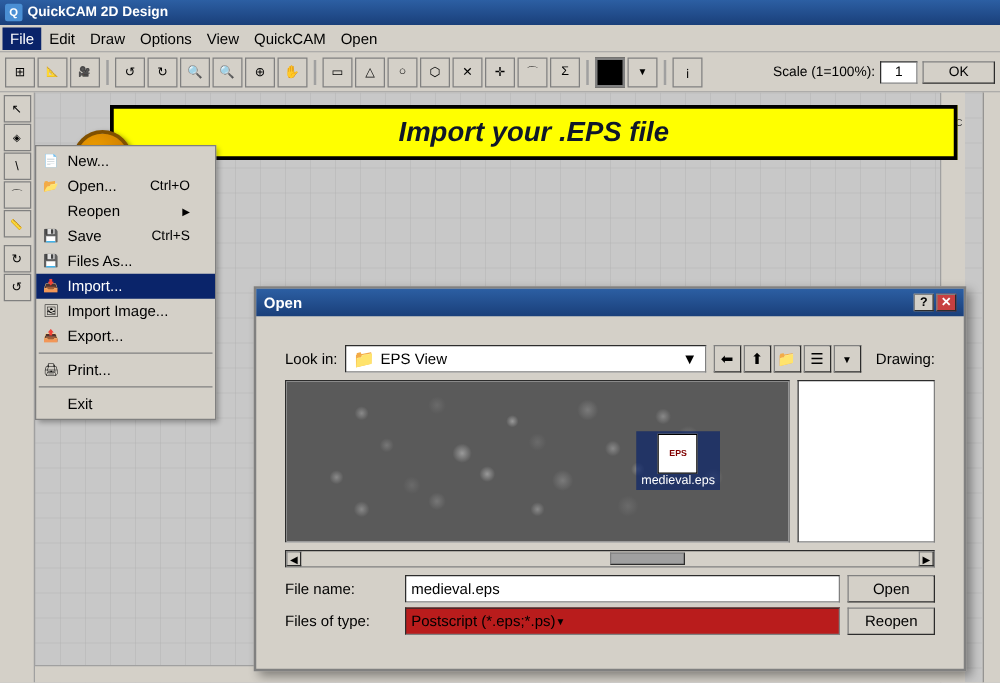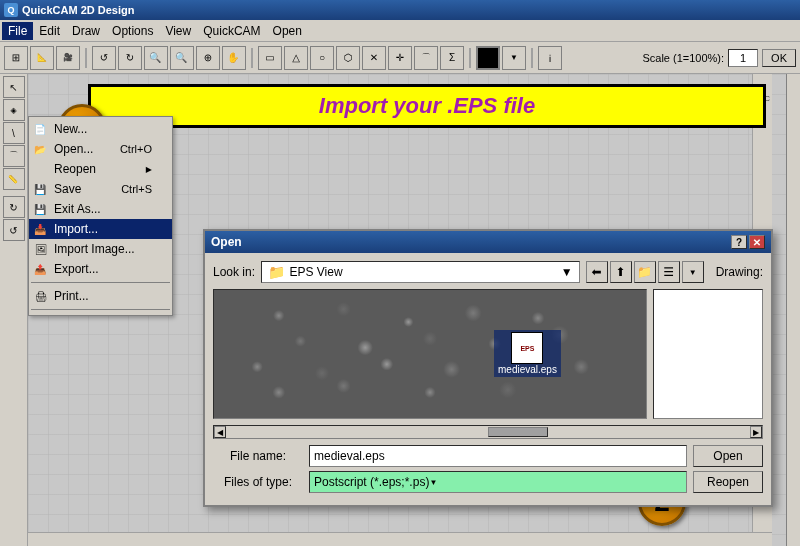--- a/index.html
+++ b/index.html
@@ -94,21 +94,21 @@
     .scale-input {
       width: 30px;
       height: 18px;
       border: 1px inset #808080;
       background: white;
       font-size: 11px;
       text-align: center;
     }
     .ok-btn {
       height: 18px;
-      padding: 0 8px;
+      padding: 0 20px;
       border: 1px outset #808080;
       background: #d4d0c8;
       cursor: pointer;
       font-size: 11px;
     }
 
     
     .main-area {
       display: flex;
       height: calc(546px - 74px);
@@ -160,21 +160,21 @@
       top: 10px;
       left: 60px;
       right: 20px;
       background: #ffff00;
       border: 3px solid #000;
       padding: 6px 14px;
       font-size: 22px;
       font-weight: bold;
       font-style: italic;
       text-align: center;
-      color: #a21caf;
+      color: #0f172a;
       z-index: 5;
     }
 
     
     .number-badge {
       position: absolute;
       width: 48px;
       height: 48px;
       border-radius: 50%;
       background: radial-gradient(circle at 35% 35%, #f0a000, #c07000);
@@ -284,21 +284,21 @@
       font-size: 10px;
       font-weight: bold;
       cursor: pointer;
       color: #000;
     }
     .dialog-ctrl-btn.close-btn {
       background: #c84040;
       color: white;
     }
     .dialog-body {
-      padding: 8px;
+      padding: 23px;
     }
     .look-in-row {
       display: flex;
       align-items: center;
       gap: 6px;
       margin-bottom: 6px;
     }
     .look-in-label {
       font-size: 12px;
       white-space: nowrap;
@@ -437,41 +437,41 @@
     }
     .file-fields {
       display: grid;
       grid-template-columns: 90px 1fr 70px;
       gap: 4px 6px;
       align-items: center;
       margin-bottom: 4px;
     }
     .field-label {
       font-size: 12px;
-      text-align: center;
+      text-align: left;
     }
     .field-input {
       height: 22px;
       background: white;
       border: 1px inset #808080;
       padding: 0 4px;
       font-size: 12px;
     }
     .field-btn {
       height: 22px;
       padding: 0 8px;
       border: 1px outset #808080;
       background: #d4d0c8;
       cursor: pointer;
       font-size: 12px;
       white-space: nowrap;
     }
     .field-select {
       height: 22px;
-      background: #86efac;
+      background: #b91c1c;
       border: 1px inset #808080;
       padding: 0 4px;
       font-size: 12px;
       display: flex;
       align-items: center;
       justify-content: flex-start;
     }
     .select-arrow {
       font-size: 8px;
     }
@@ -613,40 +613,44 @@
         <span>Reopen</span>
         <span class="dropdown-arrow">▶</span>
       </div>
       <div class="dropdown-item">
         <span class="dropdown-item-icon">💾</span>
         <span>Save</span>
         <span class="dropdown-shortcut">Ctrl+S</span>
       </div>
       <div class="dropdown-item">
         <span class="dropdown-item-icon">💾</span>
-        <span>Exit As...</span>
+        <span>Files As...</span>
       </div>
       <div class="dropdown-item highlighted">
         <span class="dropdown-item-icon">📥</span>
         <span>Import...</span>
       </div>
       <div class="dropdown-item">
         <span class="dropdown-item-icon">🖼</span>
         <span>Import Image...</span>
       </div>
       <div class="dropdown-item">
         <span class="dropdown-item-icon">📤</span>
         <span>Export...</span>
       </div>
       <div class="dropdown-separator"></div>
       <div class="dropdown-item">
         <span class="dropdown-item-icon">🖨</span>
         <span>Print...</span>
       </div>
       <div class="dropdown-separator"></div>
+      <div class="dropdown-item">
+        <span class="dropdown-item-icon"></span>
+        <span>Exit</span>
+      </div>
     </div>
 
     <div class="open-dialog">
       <div class="dialog-title-bar">
         <span>Open</span>
         <div class="dialog-title-controls">
           <div class="dialog-ctrl-btn">?</div>
           <div class="dialog-ctrl-btn close-btn">✕</div>
         </div>
       </div>

